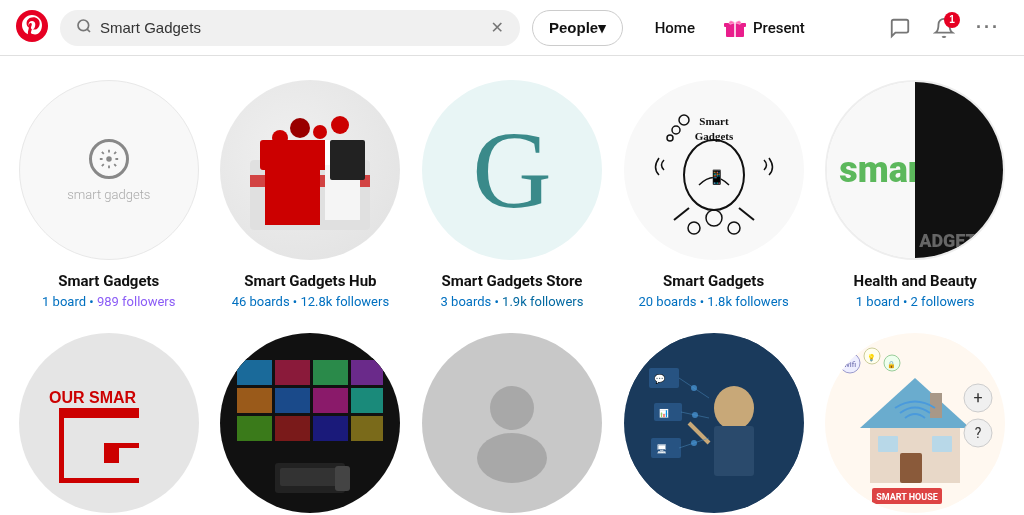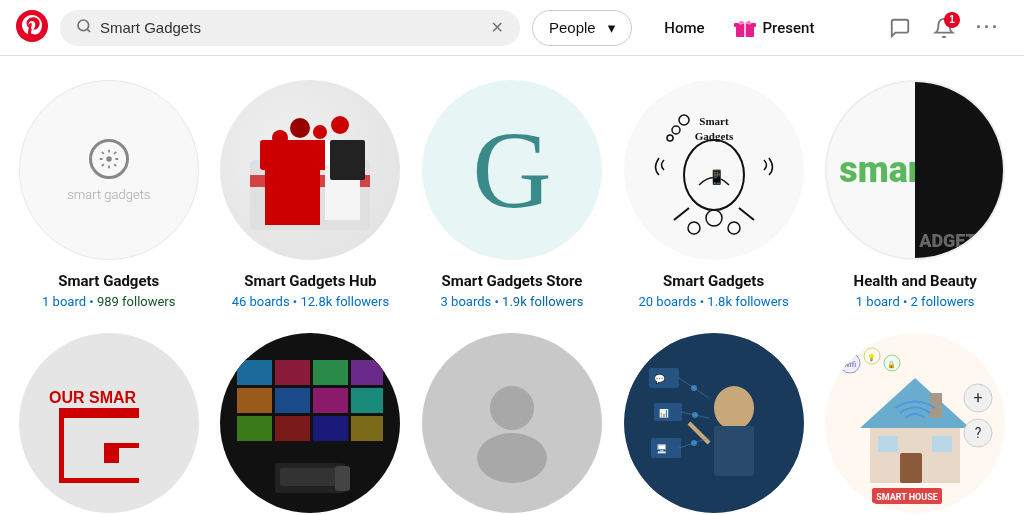--- a/index.html
+++ b/index.html
@@ -43,28 +43,28 @@
     }
     .search-clear {
       cursor: pointer;
       color: #767676;
       font-size: 16px;
       line-height: 1;
     }
     .filter-btn {
       display: flex;
       align-items: center;
-      gap: 12px;
+      gap: 0;
       background: #fff;
       border: 1px solid #ccc;
       border-radius: 24px;
       padding: 8px 16px;
       cursor: pointer;
       font-size: 15px;
-      font-weight: 400;
+      font-weight: 700;
       color: #111;
       white-space: nowrap;
     }
     .nav-links {
       display: flex;
       align-items: center;
       gap: 4px;
       margin-left: 8px;
     }
     .nav-link {
@@ -315,21 +315,21 @@
               <path d="M12 2v3M12 19v3M2 12h3M19 12h3M4.22 4.22l2.12 2.12M17.66 17.66l2.12 2.12M4.22 19.78l2.12-2.12M17.66 6.34l2.12-2.12" stroke="#888" stroke-width="2"></path>
             </svg>
           </div>
           <span class="sg-text" style="font-size:13px; color:#aaa; margin-top:4px;">smart gadgets</span>
         </div>
       </div>
       <div class="person-name">Smart Gadgets</div>
       <div class="person-meta">
         <span>1 board</span>
         <span> • </span>
-        <span style="color:#14532d;">989 followers</span>
+        <span style="color:#8b5cf6;">989 followers</span>
       </div>
     </div>
 
     <div class="person-card card-2">
       <div class="person-avatar" style="background: radial-gradient(circle at 40% 40%, #f0f0f0, #e0e0e0);">
         <svg width="160" height="160" viewBox="0 0 160 160" xmlns="http://www.w3.org/2000/svg">
 
           <rect x="20" y="70" width="120" height="70" rx="4" fill="#e0e0e0"></rect>
           <rect x="30" y="50" width="100" height="30" rx="3" fill="#cc0000"></rect>
 

